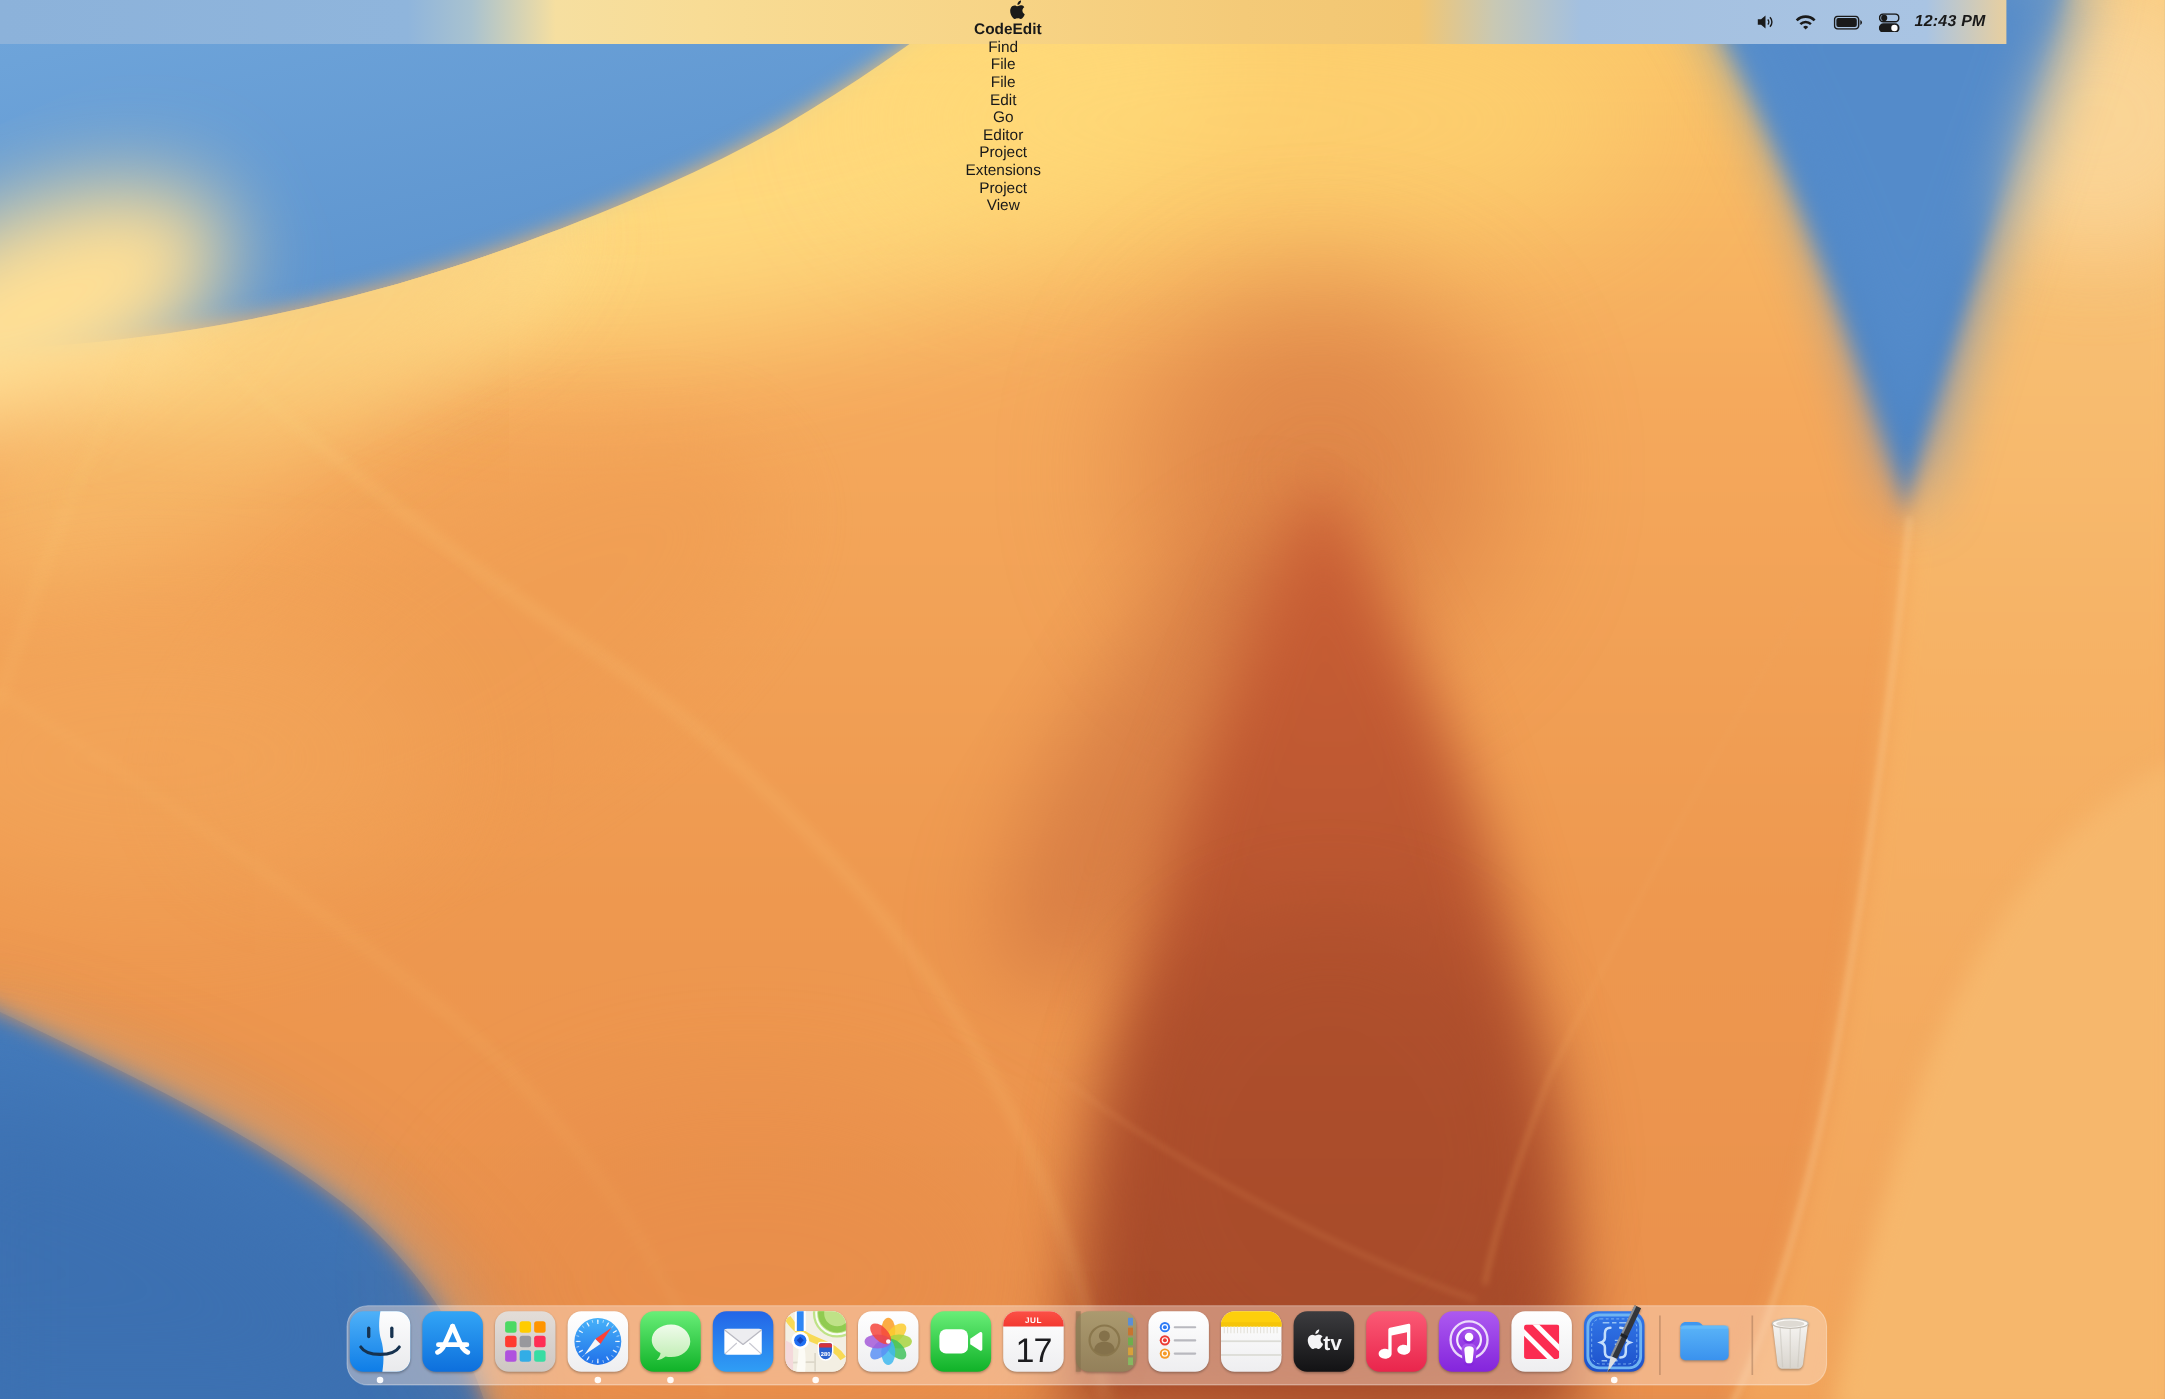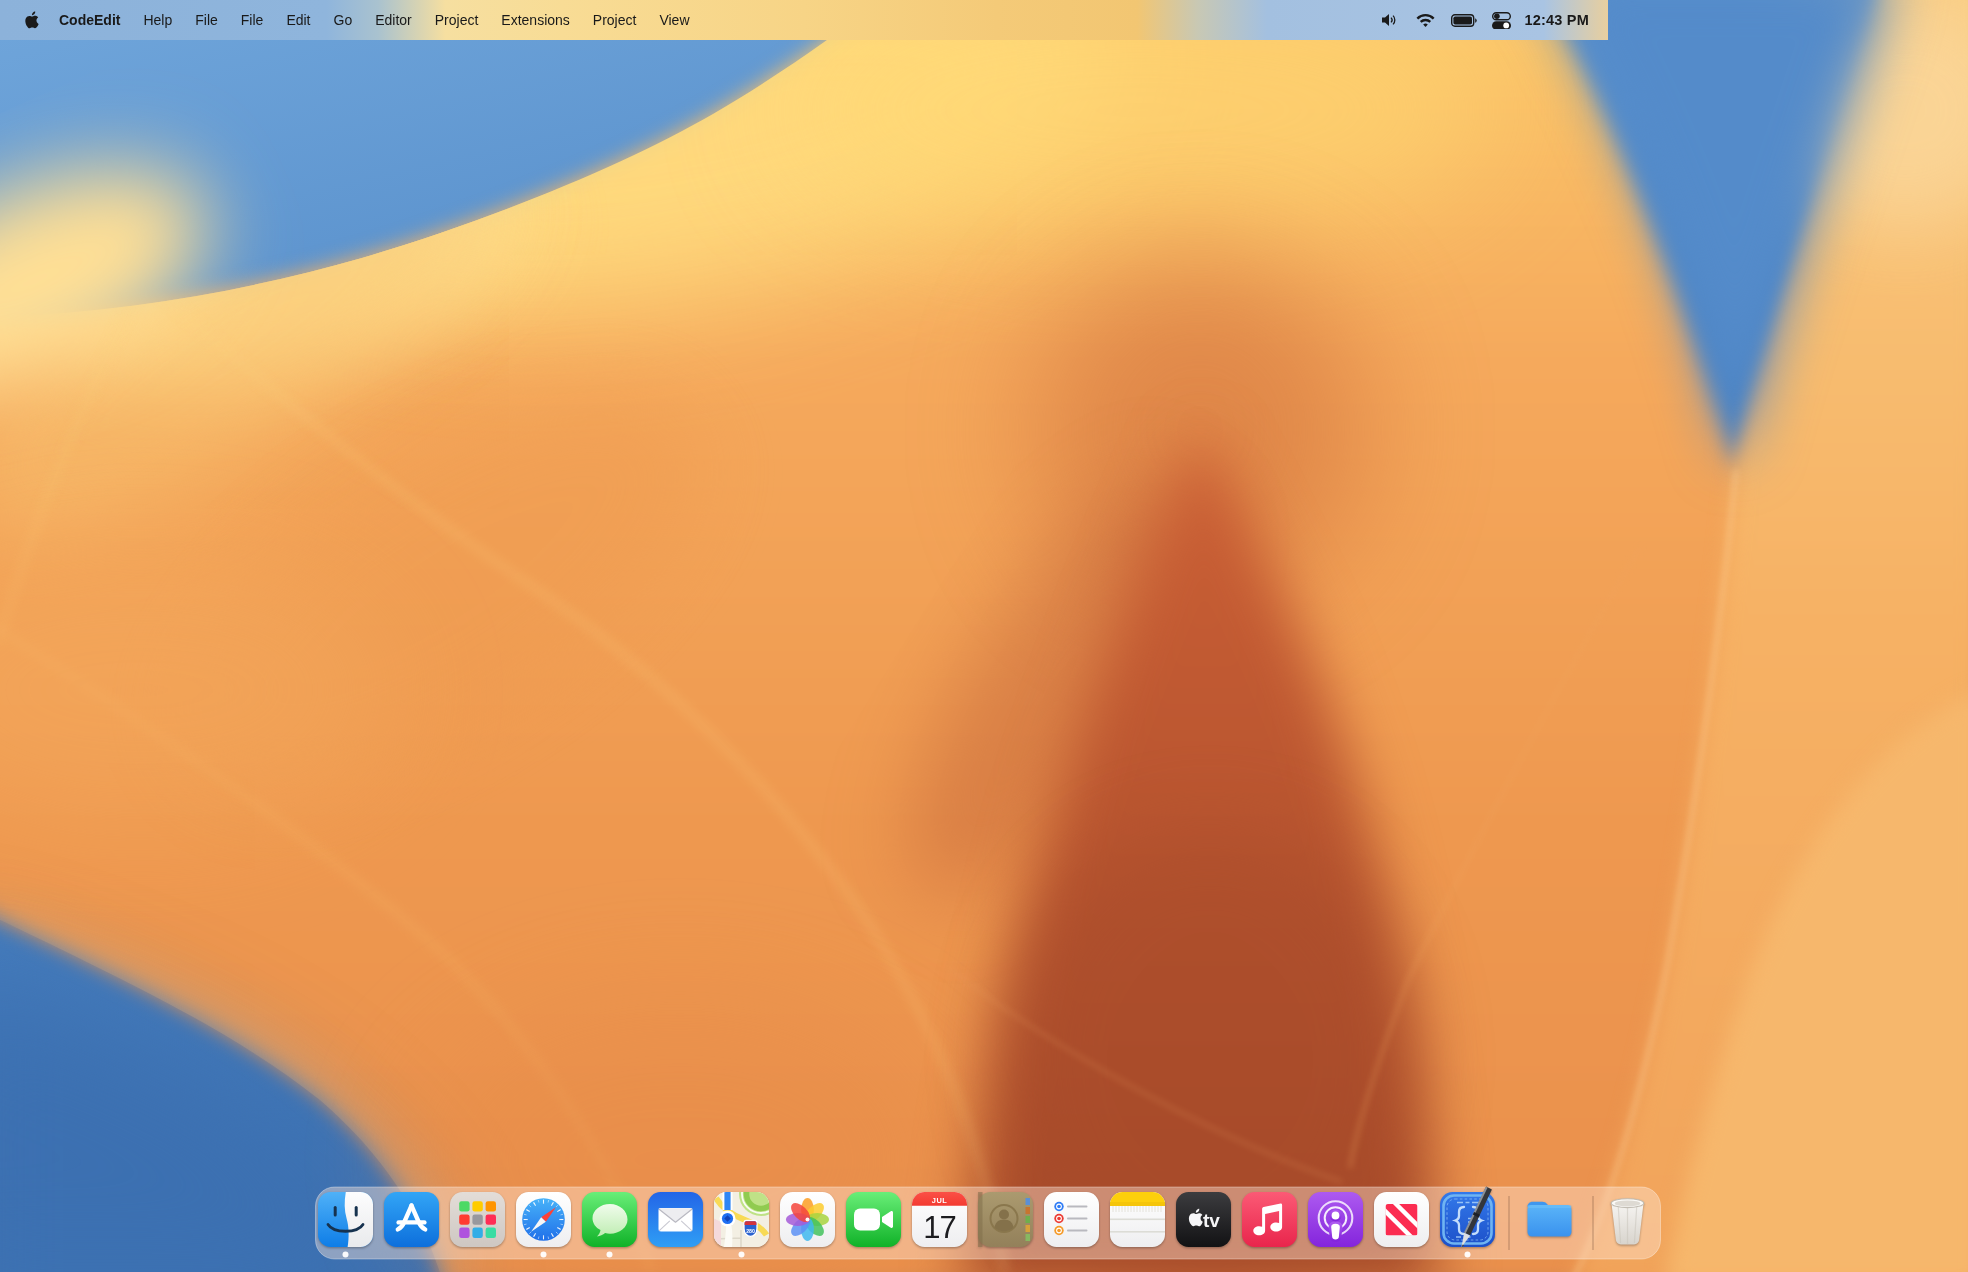--- a/index.html
+++ b/index.html
@@ -1,27 +1,27 @@
 <!DOCTYPE html>
 <html><head>
 <meta charset="utf-8">
 <style>
   html,body{margin:0;padding:0;width:1968px;height:1272px;overflow:hidden;background:#4a82c2;
     font-family:"Liberation Sans",sans-serif;}
   #stage{position:absolute;inset:0;width:1968px;height:1272px;}
-  #menubar{position:absolute;top:0;left:0;width:1608px;height:40px;z-index:10;
+  #menubar{position:absolute;top:0;left:0;width:1824px;height:40px;z-index:10;
     background:linear-gradient(90deg,
       #8cb2da 0%, #8fb5dc 20.3%, #a9c2cf 23.5%, #f6dfa0 27.7%, #f8dc95 35%,
       #f7d486 50%, #f4ca78 62%, #f2c672 70.7%, #c8c8b4 74.5%, #a3c0e0 78.8%,
       #a9c4e3 96%, #e8cf9f 100%);
-    display:flex;align-items:center;color:#191919;font-size:14px;}
+    display:flex;align-items:center;color:#191919;font-size:14px;flex-direction:column;}
   .mi{padding:0 11.5px;}
   #appname{font-weight:700;padding:0 11.5px 0 10px;margin-left:10px;}
   #apple{margin-left:24px;display:flex;align-items:center;}
-  #status{position:absolute;right:0;top:0;height:40px;display:flex;align-items:center;}
+  #status{position:absolute;right:0;top:0;height:40px;display:flex;align-items:center;font-style:italic;}
   .sic{display:flex;align-items:center;}
   #clock{font-size:14.5px;font-weight:600;margin-left:14px;margin-right:19px;letter-spacing:.2px;}
 </style>
 </head>
 <body>
 <svg id="stage" width="1968" height="1272" viewBox="0 0 1968 1272">
 <defs>
   <linearGradient id="bgBlue" x1="0" y1="0" x2="0.35" y2="1">
     <stop offset="0" stop-color="#70a6db"></stop>
     <stop offset="0.5" stop-color="#4a82c2"></stop>
@@ -463,21 +463,21 @@
 </g>
 </svg>
 
 <div id="menubar">
   <span id="apple">
     <svg width="15" height="18" viewBox="0 0 15 18">
         <path fill="#1a1a1a" d="M12.42 9.58c-.02-2.06 1.68-3.05 1.76-3.1-.96-1.4-2.45-1.6-2.98-1.62-1.27-.13-2.48.75-3.12.75-.64 0-1.64-.73-2.69-.71-1.38.02-2.66.8-3.37 2.04-1.44 2.5-.37 6.19 1.03 8.22.68.99 1.5 2.1 2.57 2.06 1.03-.04 1.42-.67 2.67-.67 1.25 0 1.6.67 2.69.65 1.11-.02 1.81-1.01 2.49-2 .78-1.15 1.1-2.26 1.12-2.32-.02-.01-2.15-.83-2.17-3.3zM10.37 3.1c.57-.69.95-1.65.85-2.6-.82.03-1.81.54-2.4 1.23-.53.61-.99 1.59-.87 2.52.91.07 1.85-.46 2.42-1.15z"></path>
       </svg>
   </span>
   <span id="appname">CodeEdit</span>
-  <span class="mi">Help</span>
+  <span class="mi">Find</span>
   <span class="mi">File</span>
   <span class="mi">File</span>
   <span class="mi">Edit</span>
   <span class="mi">Go</span>
   <span class="mi">Editor</span>
   <span class="mi">Project</span>
   <span class="mi">Extensions</span>
   <span class="mi">Project</span>
   <span class="mi">View</span>
   <div id="status">

